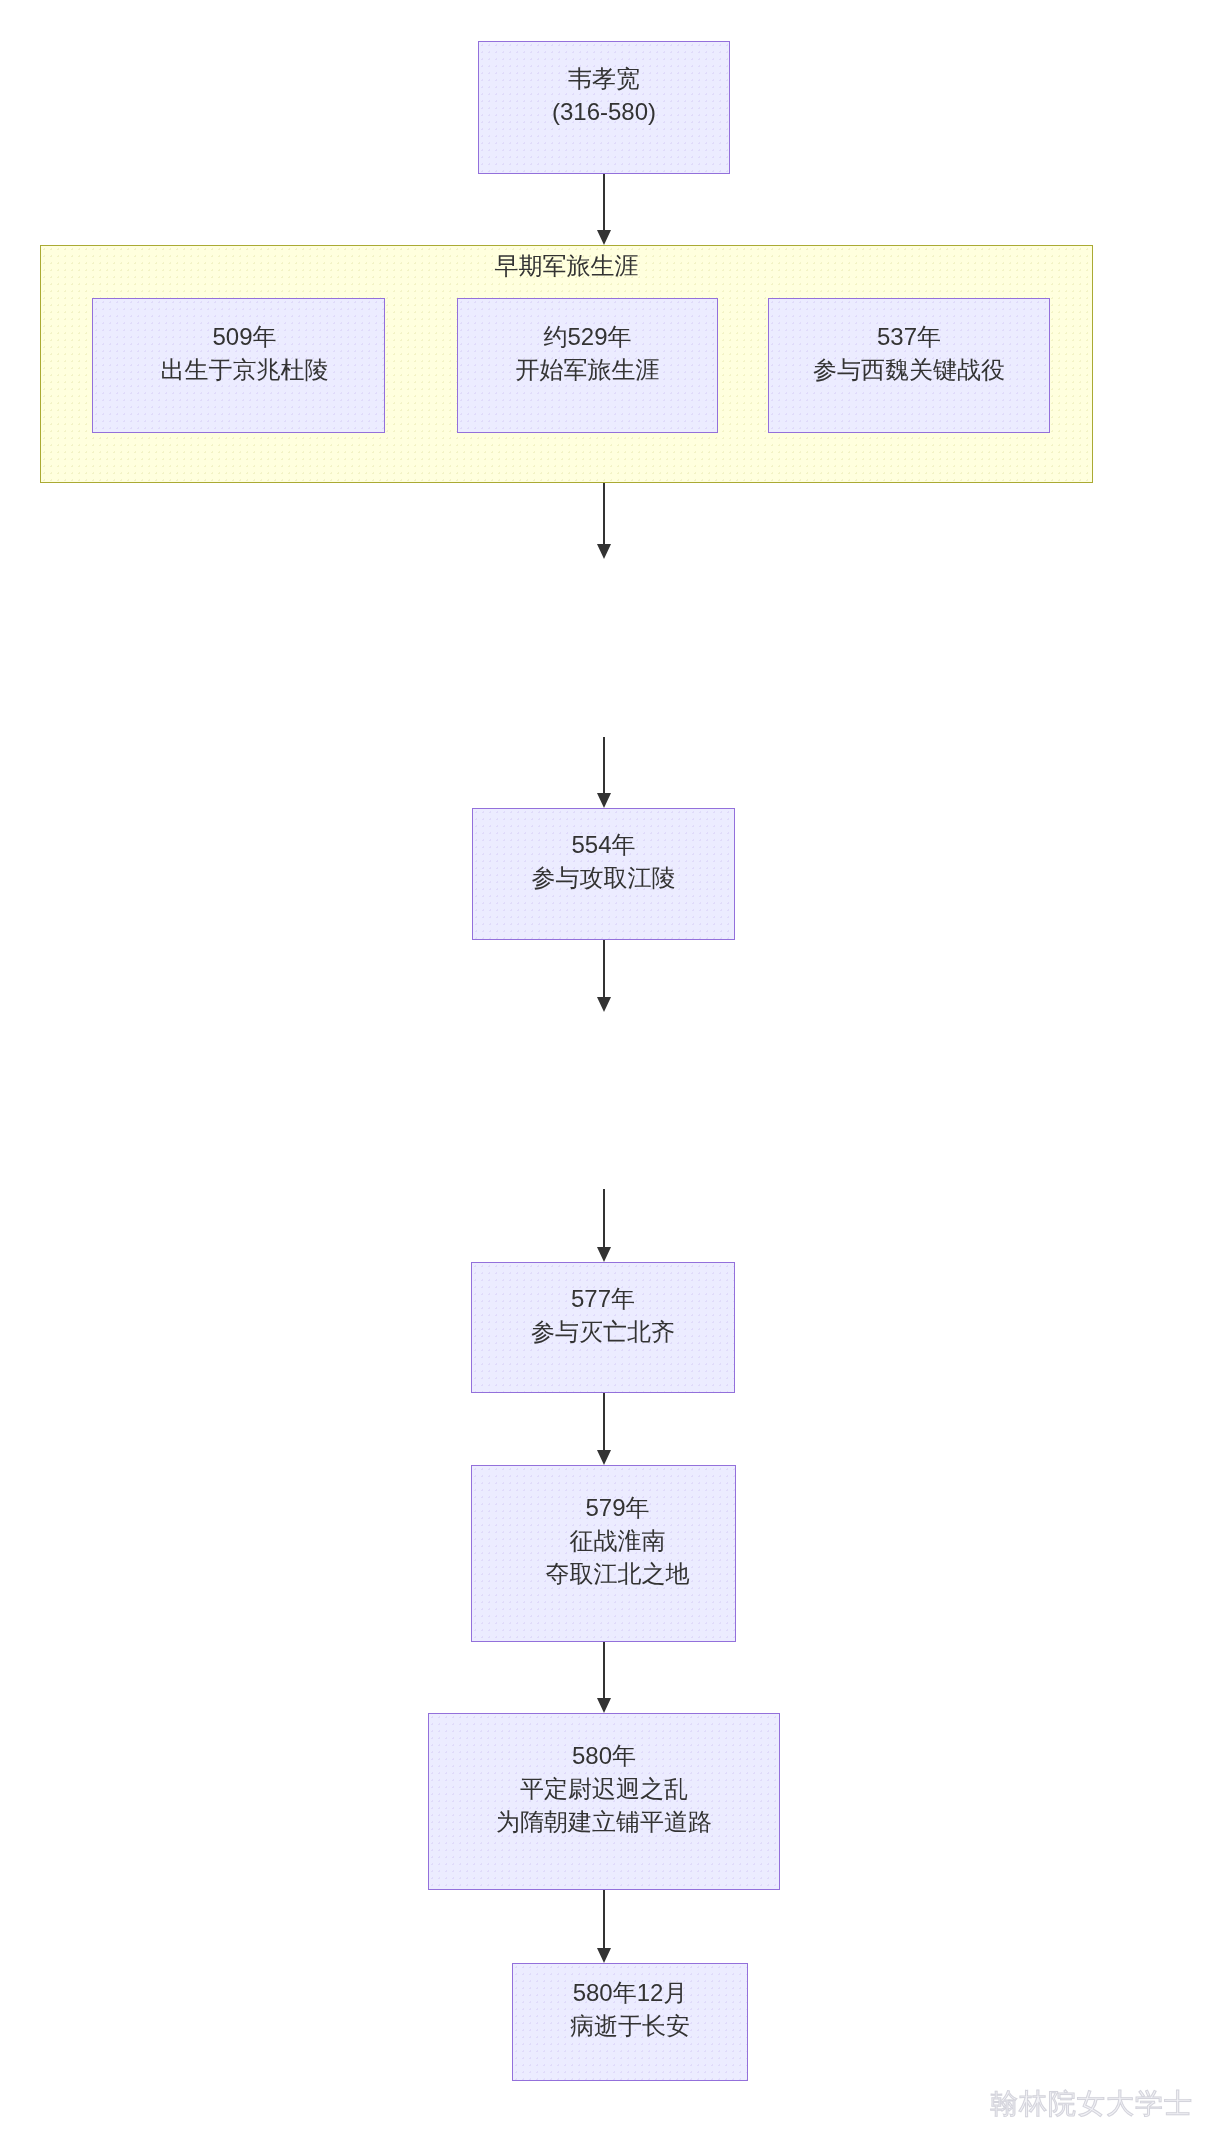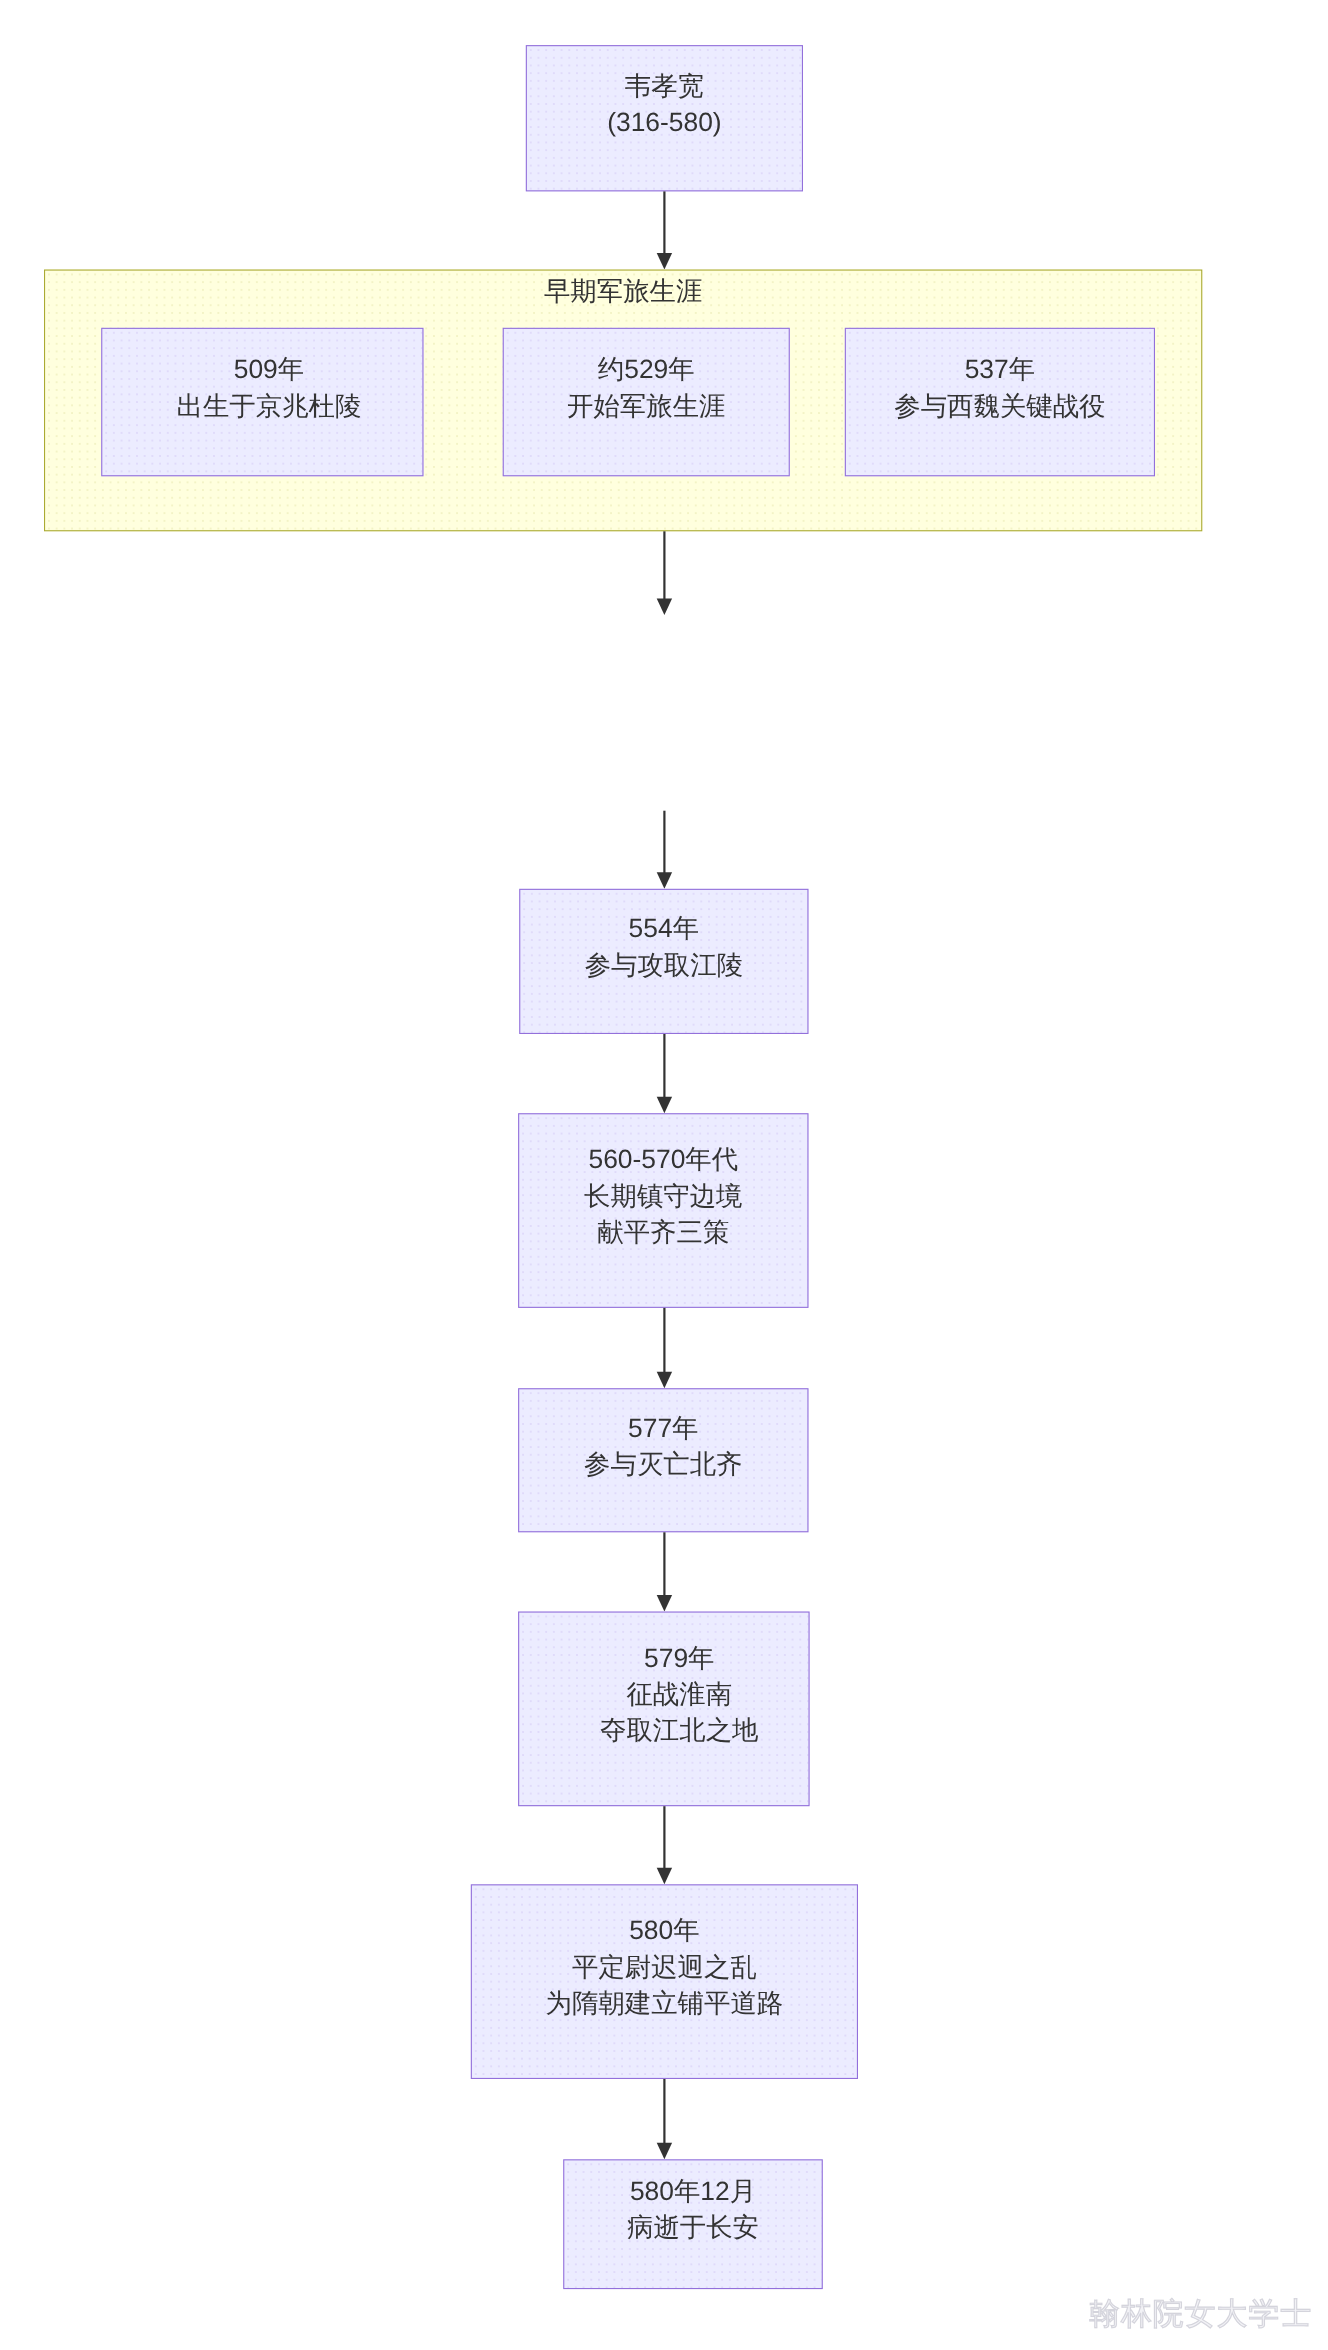--- a/index.html
+++ b/index.html
@@ -131,25 +131,20 @@
   <div class="node" style="left:472px; top:808px; width:263px; height:132px;">
     <span>554年</span>
     <span>参与攻取江陵</span>
   </div>
 
   <div class="arrow" style="left:596px; top:940px; height:72px;">
     <div class="line"></div>
     <div class="head"></div>
   </div>
 
-  <div class="node" style="left:471px; top:1012px; width:264px; height:177px;">
-    <span>560-570年代</span>
-    <span>长期镇守边境</span>
-    <span>献平齐三策</span>
-  </div>
 
   <div class="arrow" style="left:596px; top:1189px; height:73px;">
     <div class="line"></div>
     <div class="head"></div>
   </div>
 
   <div class="node" style="left:471px; top:1262px; width:264px; height:131px;">
     <span>577年</span>
     <span>参与灭亡北齐</span>
   </div>

